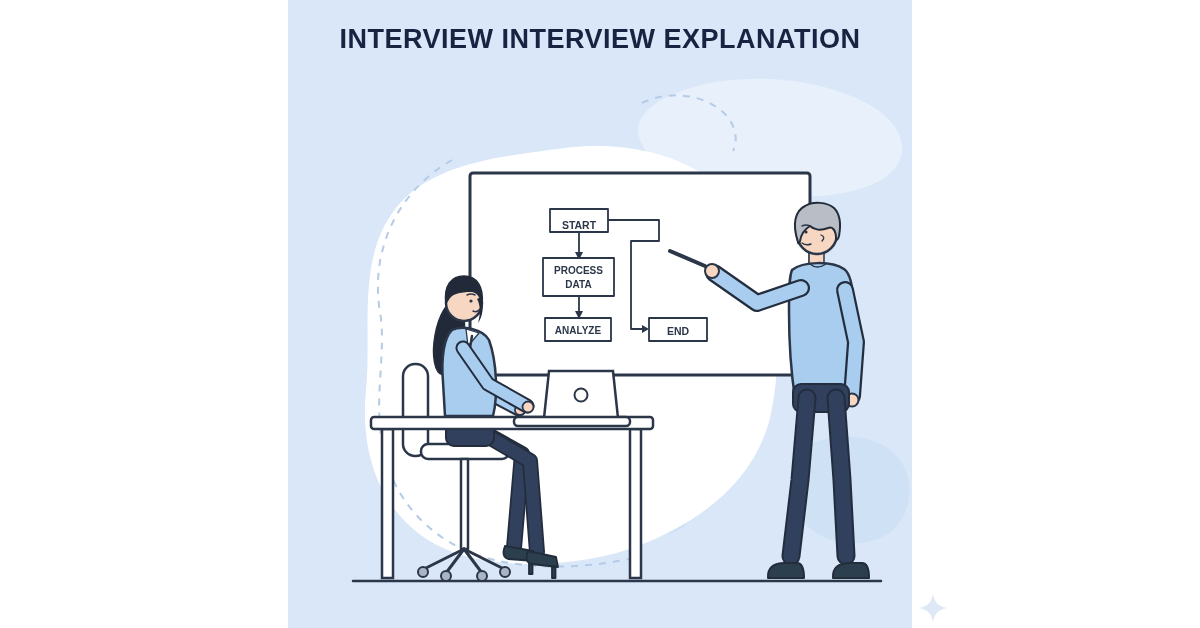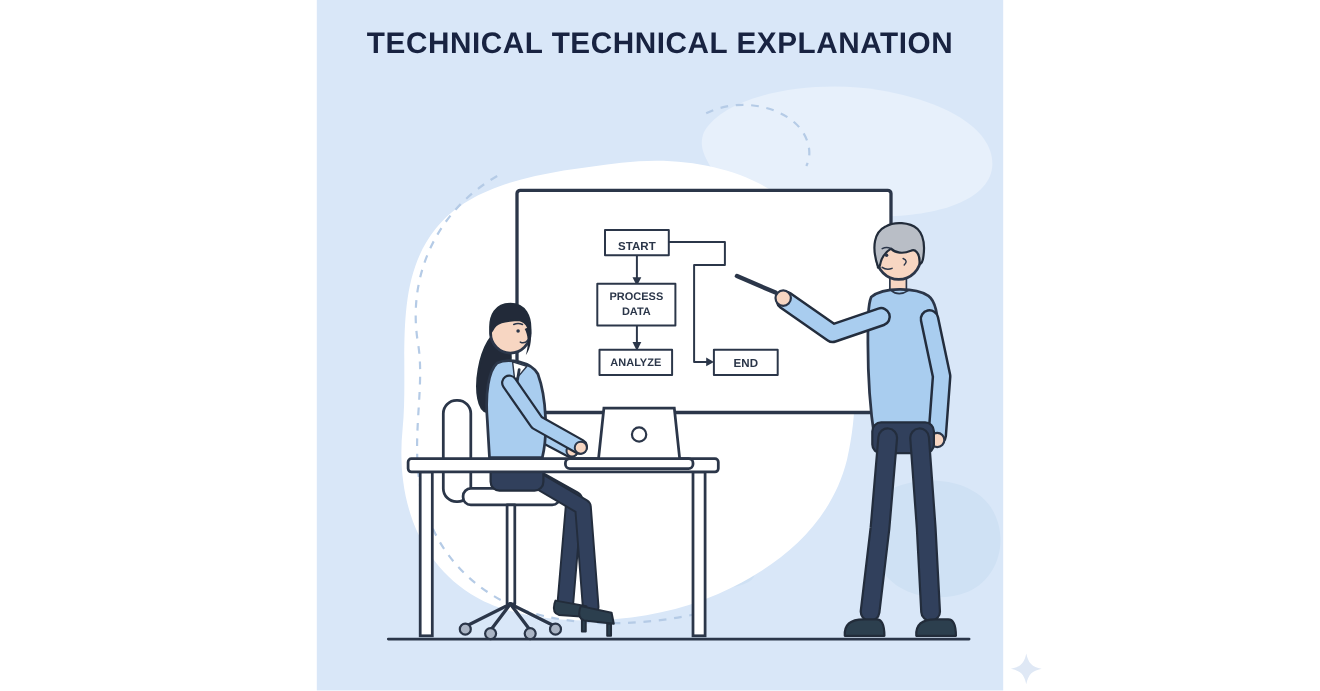--- a/index.html
+++ b/index.html
@@ -173,15 +173,15 @@
       <circle cx="806" cy="232" r="1.6" fill="#2b3649" stroke="none"></circle>
       <path d="M802,226 Q806,224 810,226" stroke-width="1.4"></path>
       <path d="M802,243 Q806,246 811,244" stroke-width="1.4"></path>
       <path d="M821,235 Q826,237 822,241" stroke-width="1.3"></path>
     </g>
   </g>
 
   <path fill="#dfe8f5" d="M933,594 C935,603 938,606 947,608 C938,610 935,613 933,622 C931,613 928,610 919,608 C928,606 931,603 933,594 Z"></path>
 </svg>
 
-<h1 class="title">TECHNICAL TECHNICAL EXPLANATION</h1>
+<h1 class="title">INTERVIEW INTERVIEW EXPLANATION</h1>
 
 </div>
 
 </body></html>

